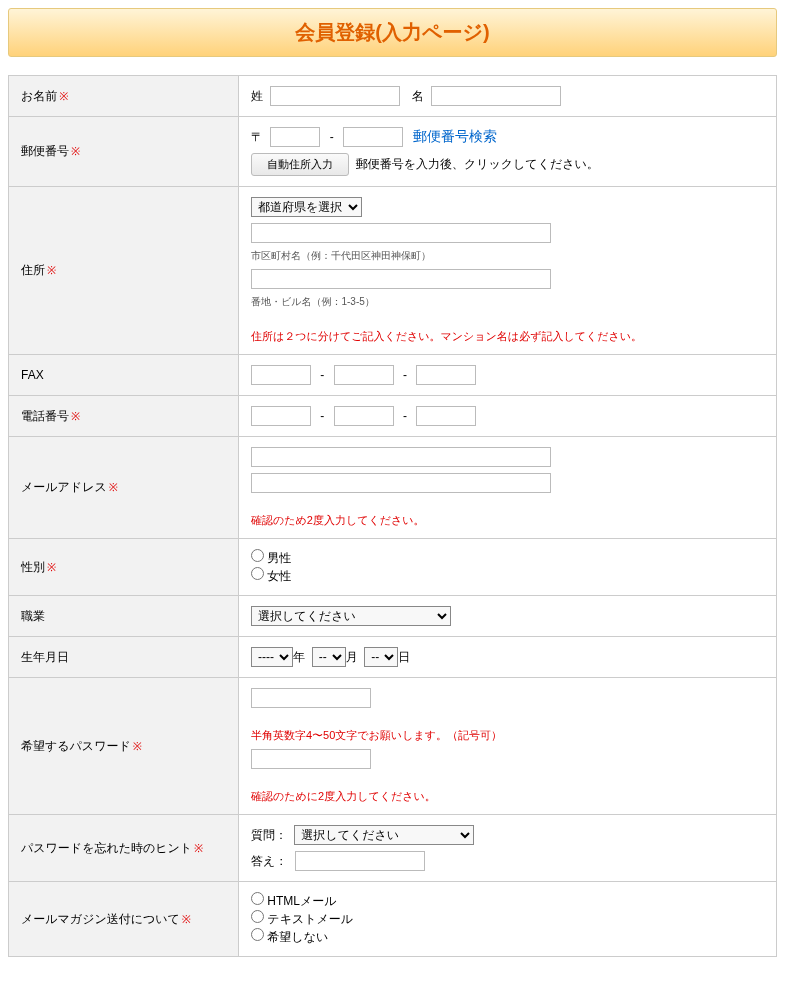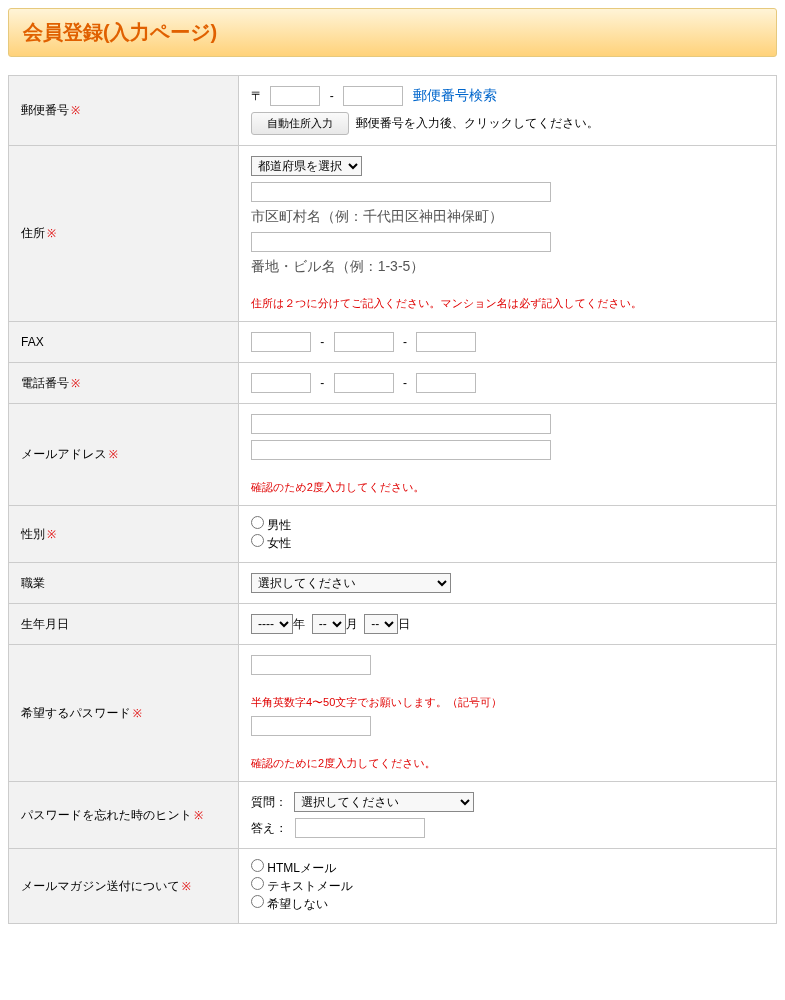--- a/index.html
+++ b/index.html
@@ -1,42 +1,51 @@
 <!DOCTYPE html>
 <html><head>
 <meta charset="utf-8">
 <style>
 * { box-sizing: border-box; margin: 0; padding: 0; }
 body { font-family: "Hiragino Kaku Gothic Pro", Meiryo, sans-serif; font-size: 12px; background: #fff; padding: 8px; }
-.header { background: linear-gradient(#fff4d7, #ffd27a); border: 1px solid #e6c97d; border-radius: 3px; padding: 10px 14px; margin-bottom: 18px; }
+.header { background: linear-gradient(#fff4d7, #ffd27a); border: 1px solid #e6c97d; border-radius: 3px; padding: 10px 14px; margin-bottom: 18px; text-align: center; }
 .header h1 { color: #e06000; font-size: 20px; font-weight: bold; }
 table.form { width: 100%; border-collapse: collapse; border: 1px solid #ccc; }
 table.form th, table.form td { border: 1px solid #ccc; padding: 10px 12px; vertical-align: middle; text-align: left; }
 table.form th { background: #f2f2f2; width: 230px; font-weight: normal; font-size: 12px; }
 table.form td { background: #fff; font-size: 12px; }
 .req { color: #e00000; font-size: 11px; margin-left: 2px; }
 input[type=text], input[type=password] { border: 1px solid #bbb; padding: 2px 4px; font-size: 12px; height: 20px; }
 select { border: 1px solid #888; font-size: 12px; padding: 1px 2px; background: #f8f8f8; }
 .note-red { color: #e00000; font-size: 11px; margin-top: 20px; }
-.note-gray { color: #555; font-size: 14px; }
+.note-gray { color: #555; font-size: 10px; }
 .auto-btn { background: linear-gradient(#fafafa,#e8e8e8); border: 1px solid #bbb; border-radius: 3px; padding: 3px 15px; font-size: 11px; cursor: pointer; }
 a.zip-link { color: #0066cc; text-decoration: none; font-size: 14px; }
 .inline-label { margin-right: 4px; font-size: 12px; }
 .sep { margin: 0 6px; }
 .row-line { margin-bottom: 6px; }
 </style>
 </head>
 <body>
 
 <div class="header">
   <h1>会員登録(入力ページ)</h1>
 </div>
 
 <table class="form">
   <tbody>
+      <tr>
+    <th><span>お名前</span><span class="req">※</span></th>
+    <td>
+      <span class="inline-label">姓</span>
+      <input type="text" style="width: 130px;">
+      <span class="inline-label" style="margin-left:8px">名</span>
+      <input type="text" style="width: 130px;">
+    </td>
+  </tr>
   <tr>
     <th><span>郵便番号</span><span class="req">※</span></th>
     <td>
       <div class="row-line">
         <span class="inline-label">〒</span>
         <input type="text" style="width: 50px;">
         <span class="sep">-</span>
         <input type="text" style="width: 60px;">
         &nbsp;&nbsp;<a href="#" class="zip-link">郵便番号検索</a>
       </div>

